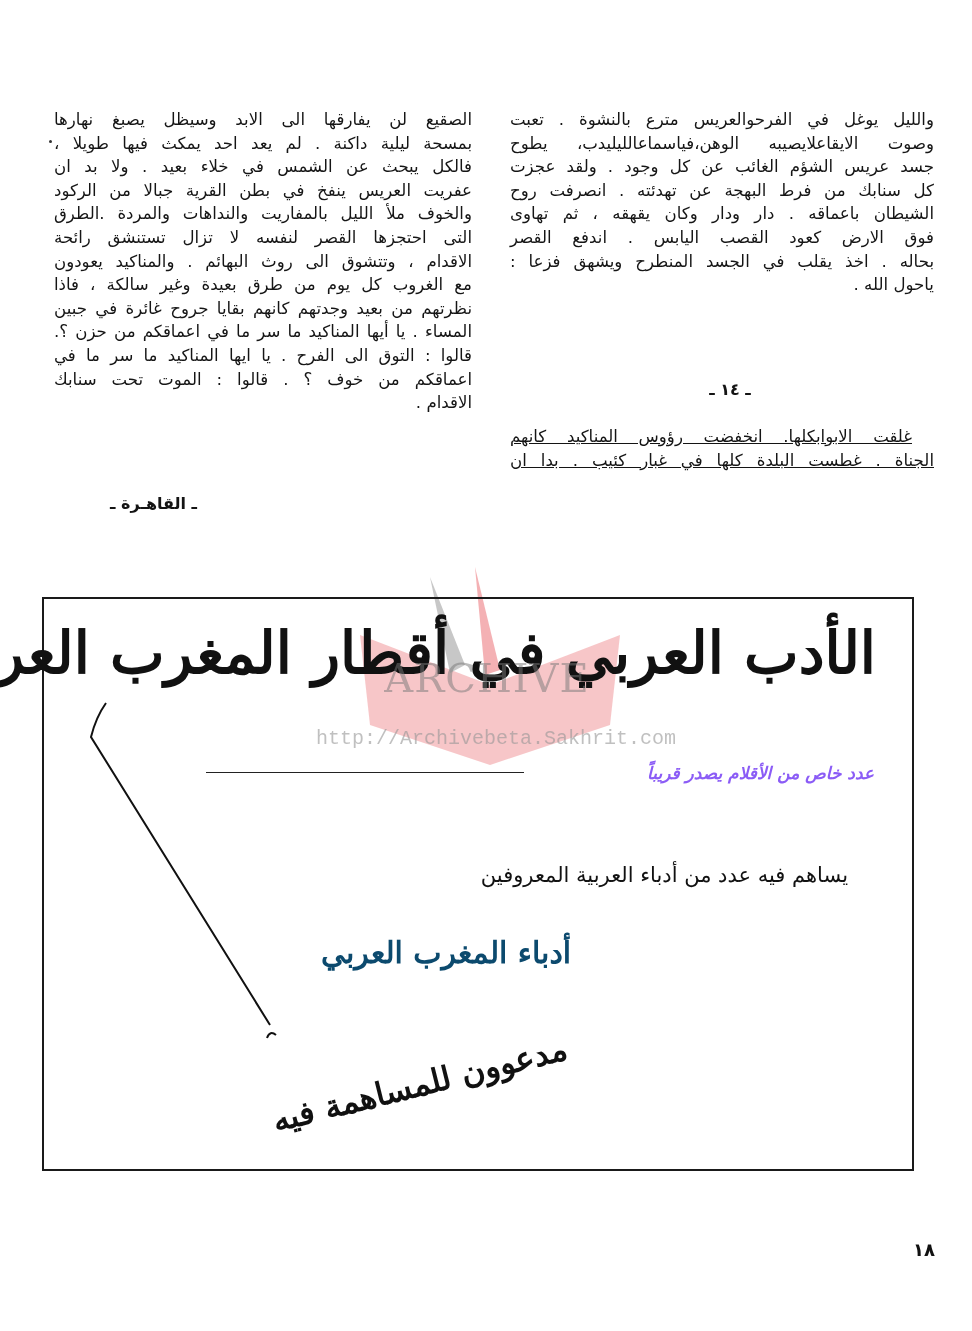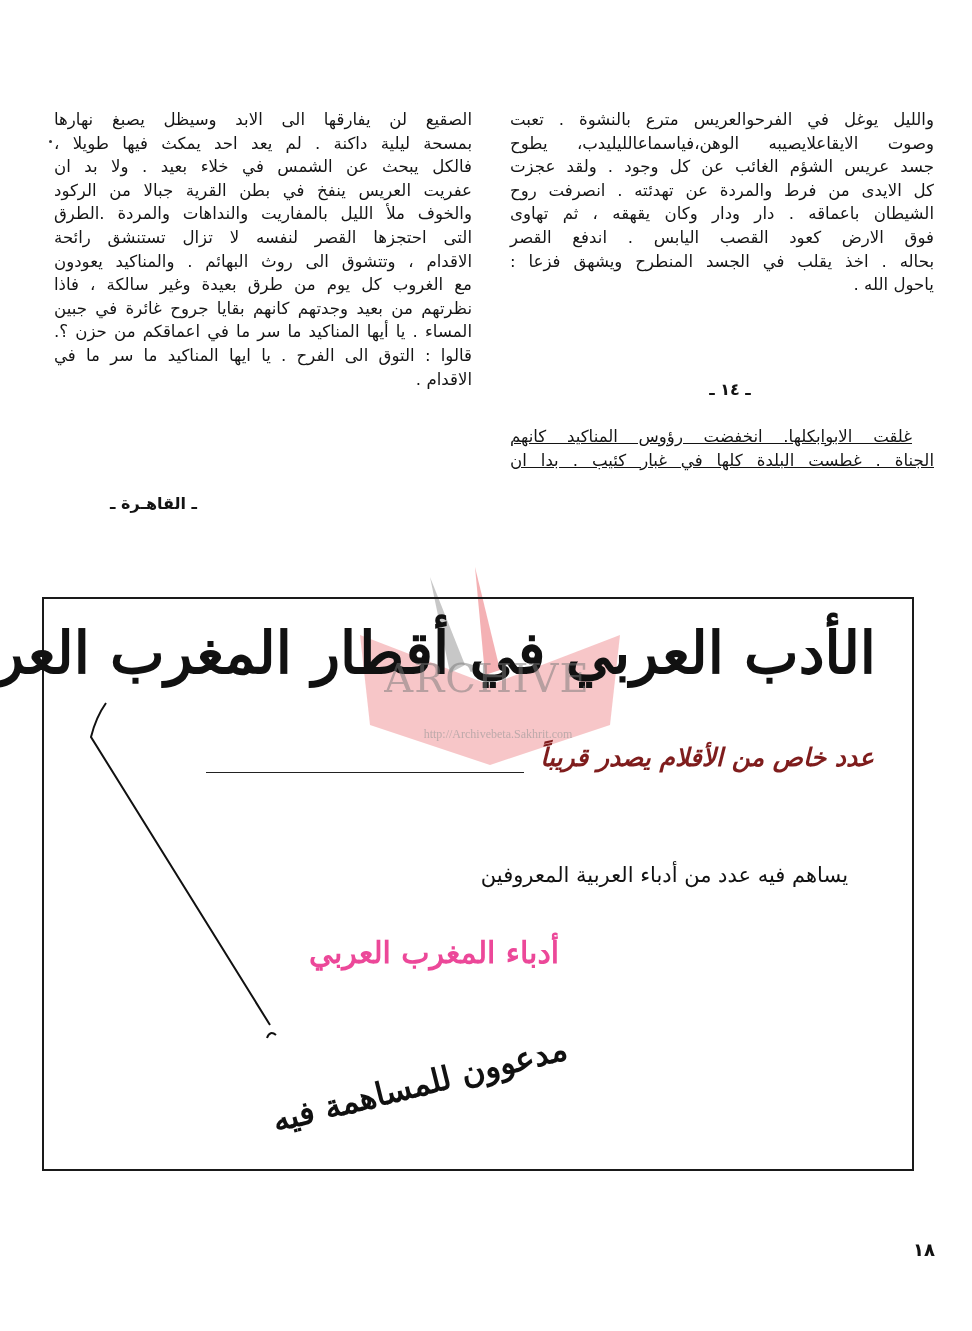--- a/index.html
+++ b/index.html
@@ -29,67 +29,67 @@
     .ad-box {
       position: absolute; left: 42px; top: 597px; width: 872px; height: 574px;
       border: 2px solid #1a1a1a; border-top-width: 2px; border-bottom-width: 2.5px; box-sizing: border-box;
     }
     .ad-title {
       position: absolute; right: 36px; top: 20px; direction: rtl;
       font-family: "DejaVu Serif", serif; font-weight: bold; font-size: 58px; letter-spacing: 2px; color: #111;
       white-space: nowrap;
     }
     .ad-subtitle {
-      position: absolute; right: 38px; top: 144px; direction: rtl;
-      font-family: "DejaVu Serif", serif; font-weight: bold; font-style: italic; font-size: 25px; color: #7f1d1d;
+      position: absolute; right: 38px; top: 164px; direction: rtl;
+      font-family: "DejaVu Serif", serif; font-weight: bold; font-style: italic; font-size: 17px; color: #8b5cf6;
     }
     .ad-rule {
       position: absolute; left: 162px; top: 173px; width: 318px; height: 0; border-top: 1.5px solid #222;
     }
     .ad-line2 {
       position: absolute; right: 64px; top: 256px; direction: rtl;
       font-family: "DejaVu Serif", serif; font-size: 21px; color: #111; letter-spacing: 0.5px; margin-top: 8px;
     }
     .ad-line3 {
-      position: absolute; left: 265px; top: 336px; direction: rtl;
-      font-family: "DejaVu Serif", serif; font-weight: bold; font-size: 30px; color: #ec4899;
+      position: absolute; left: 277px; top: 336px; direction: rtl;
+      font-family: "DejaVu Serif", serif; font-weight: bold; font-size: 30px; color: #0c4a6e;
     }
     .ad-line4 {
       position: absolute; left: 220px; top: 430px; direction: rtl;
       font-family: "DejaVu Serif", serif; font-weight: bold; font-size: 32px; color: #111;
       transform: rotate(-14deg); transform-origin: right center;
     }
     .ad-decor { position: absolute; left: 0; top: 0; }
 
     
     .watermark { position: absolute; left: 300px; top: 565px; width: 380px; height: 200px; pointer-events: none; }
     .wm-text {
       position: absolute; left: 312px; top: 655px; width: 350px; text-align: center;
       font-family: "DejaVu Serif", serif; font-size: 40px; color: rgba(120,120,120,0.5); letter-spacing: 1px;
     }
     .wm-url {
-      position: absolute; left: 338px; top: 727px; width: 320px; text-align: center;
-      font-family: Liberation Serif, serif; font-size: 12px; color: rgba(150,150,150,0.6);
+      position: absolute; left: 316px; top: 727px; width: 320px; text-align: center;
+      font-family: Liberation Mono, monospace; font-size: 20px; color: rgba(150,150,150,0.6);
     }
 
     .page-number {
       position: absolute; left: 913px; top: 1239px;
       font-family: "DejaVu Sans", sans-serif; font-weight: bold; font-size: 18px; color: #111;
     }
   </style>
 </head>
 <body>
 
 <div class="stray-dot"></div>
 
 <div id="col-right" class="col">
   <span class="line">والليل يوغل في الفرحوالعريس مترع بالنشوة . تعبت</span>
   <span class="line">وصوت الايقاعلايصيبه الوهن،فياسماعالليليدب، يطوح</span>
   <span class="line">جسد عريس الشؤم الغائب عن كل وجود . ولقد عجزت</span>
-  <span class="line">كل الايدى من فرط والمردة عن تهدئته . انصرفت روح</span>
+  <span class="line">كل سنابك من فرط البهجة عن تهدئته . انصرفت روح</span>
   <span class="line">الشيطان باعماقه . دار ودار وكان يقهقه ، ثم تهاوى</span>
   <span class="line">فوق الارض كعود القصب اليابس . اندفع القصر</span>
   <span class="line">بحاله . اخذ يقلب في الجسد المنطرح ويشهق فزعا :</span>
   <span class="line last">ياحول الله .</span>
 </div>
 
 <div class="section-marker">ـ ١٤ ـ</div>
 
 <div id="col-right-2">
   <span class="line first">غلقت الابوابكلها. انخفضت رؤوس المناكيد كانهم</span>
@@ -101,20 +101,21 @@
   <span class="line">بمسحة ليلية داكنة . لم يعد احد يمكث فيها طويلا ،</span>
   <span class="line">فالكل يبحث عن الشمس في خلاء بعيد . ولا بد ان</span>
   <span class="line">عفريت العريس ينفخ في بطن القرية جبالا من الركود</span>
   <span class="line">والخوف ملأ الليل بالمفاريت والنداهات والمردة .الطرق</span>
   <span class="line">التى احتجزها القصر لنفسه لا تزال تستنشق رائحة</span>
   <span class="line">الاقدام ، وتتشوق الى روث البهائم . والمناكيد يعودون</span>
   <span class="line">مع الغروب كل يوم من طرق بعيدة وغير سالكة ، فاذا</span>
   <span class="line">نظرتهم من بعيد وجدتهم كانهم بقايا جروح غائرة في جبين</span>
   <span class="line">المساء . يا أيها المناكيد ما سر ما في اعماقكم من حزن ؟.</span>
   <span class="line">قالوا : التوق الى الفرح . يا ايها المناكيد ما سر ما في</span>
+  <span class="line">اعماقكم من خوف ؟ . قالوا : الموت تحت سنابك</span>
   <span class="line last">الاقدام .</span>
 </div>
 
 <div class="signoff">ـ القاهـرة ـ</div>
 
 <svg class="watermark" viewBox="0 0 380 200" width="380" height="200">
   <polygon points="60,70 190,120 190,200 70,160" fill="#f4b3b5" opacity="0.75"></polygon>
   <polygon points="320,70 190,120 190,200 310,160" fill="#f4b3b5" opacity="0.75"></polygon>
   <polygon points="130,12 165,100 150,108" fill="#b9b9b9" opacity="0.8"></polygon>
   <polygon points="175,2 200,105 185,110" fill="#f19ea1" opacity="0.8"></polygon>

